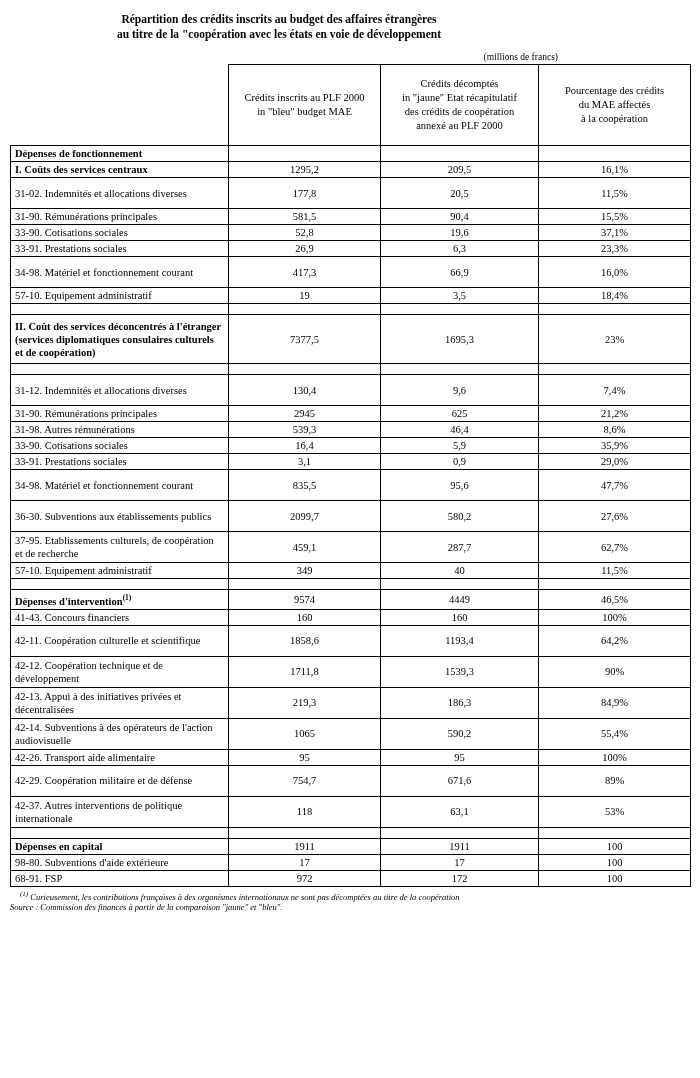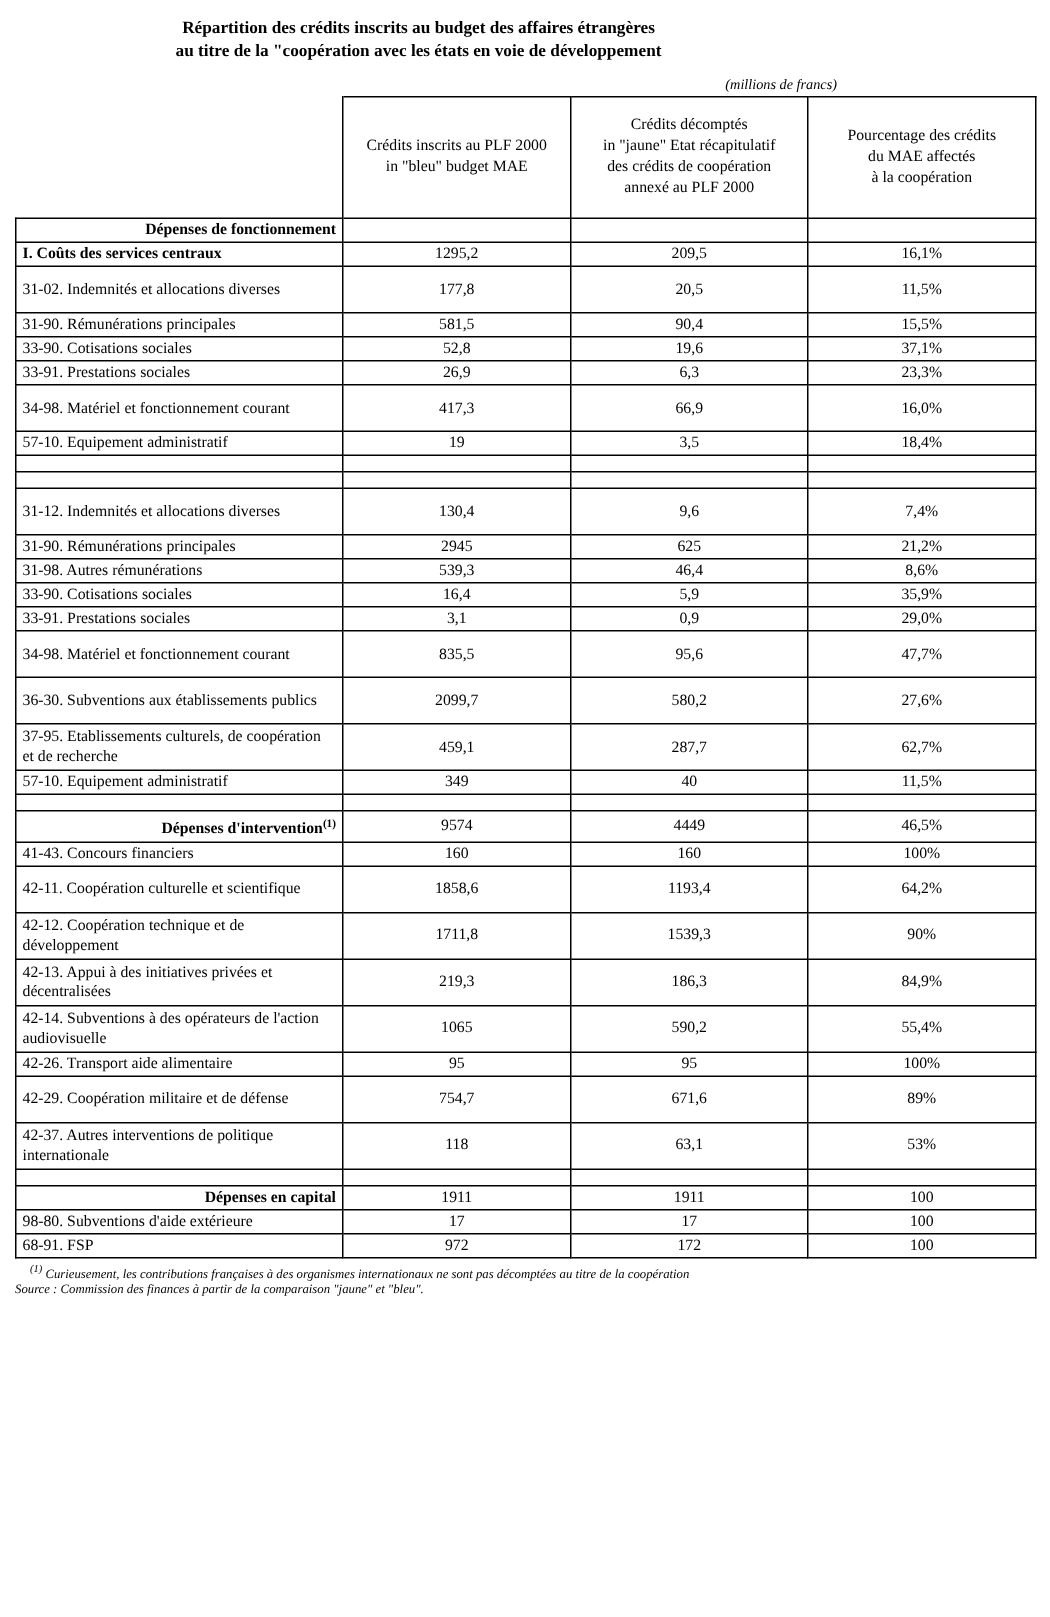--- a/index.html
+++ b/index.html
@@ -30,21 +30,20 @@
     padding-top: 12px;
   }
   .title-line2 {
     text-align: center;
     font-weight: bold;
     font-size: 11.5px;
     line-height: 15px;
   }
   .units {
     text-align: right;
-    font-style: italic;
     font-size: 9.5px;
     padding-right: 0;
     padding-top: 10px;
     padding-bottom: 2px;
   }
   table.main {
     border-collapse: collapse;
     width: 680px;
     margin-left: 10px;
     table-layout: fixed;
@@ -83,21 +82,21 @@
     font-weight: bold;
   }
   tr.section td.num {
     font-weight: normal;
   }
   tr.section-center td.lbl {
     font-weight: bold;
     text-align: center;
   }
   .indent-center {
-    text-align: right;
+    text-align: left;
     font-weight: bold;
   }
   .sup {
     font-size: 7.5px;
     vertical-align: super;
   }
   .footnote {
     font-size: 8.5px;
     font-style: italic;
     margin-left: 20px;
@@ -206,20 +205,29 @@
           <td class="num">19</td>
           <td class="num">3,5</td>
           <td class="num">18,4%</td>
         </tr>
         <tr class="spacer">
           <td></td>
           <td></td>
           <td></td>
           <td></td>
         </tr>
+        <tr class="section">
+          <td class="lbl xtall" style="font-weight: bold;">
+            <div>II.  Coût des services déconcentrés à l'étranger</div>
+            <div>(services diplomatiques consulaires culturels et de coopération)</div>
+          </td>
+          <td class="num">7377,5</td>
+          <td class="num">1695,3</td>
+          <td class="num">23%</td>
+        </tr>
         <tr class="spacer">
           <td></td>
           <td></td>
           <td></td>
           <td></td>
         </tr>
         <tr>
           <td class="lbl tall">31-12. Indemnités et allocations diverses</td>
           <td class="num">130,4</td>
           <td class="num">9,6</td>

